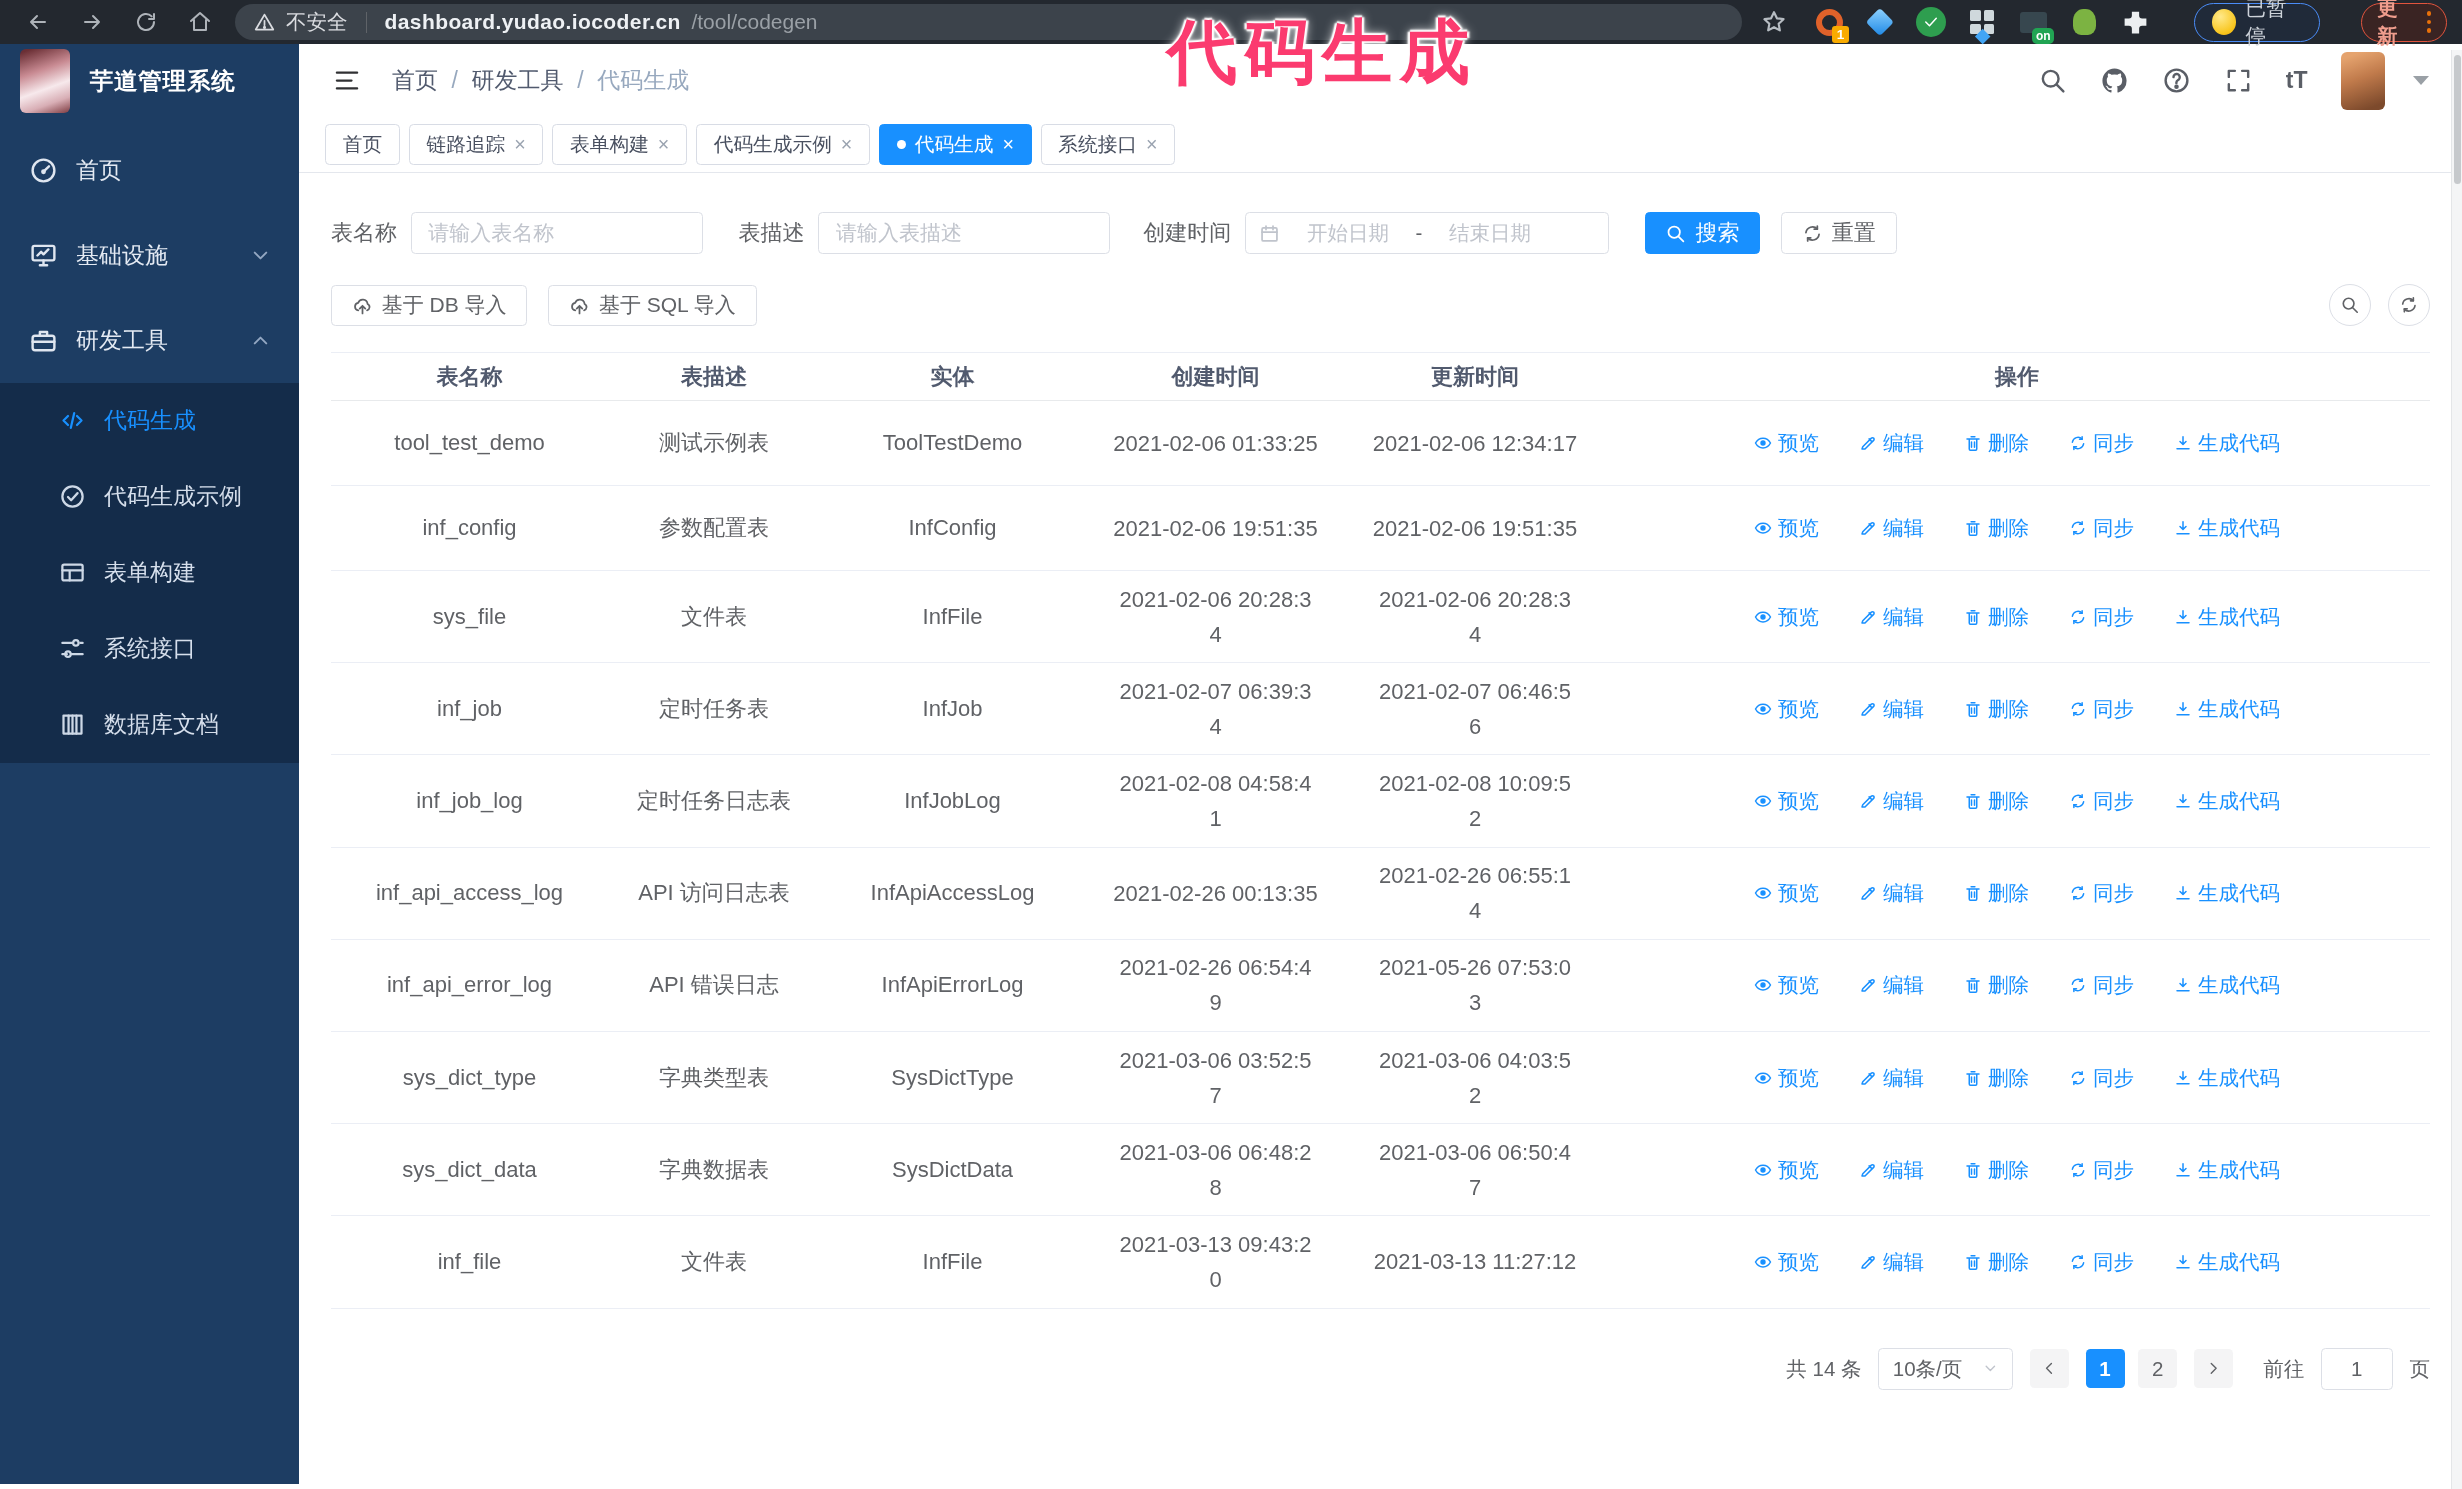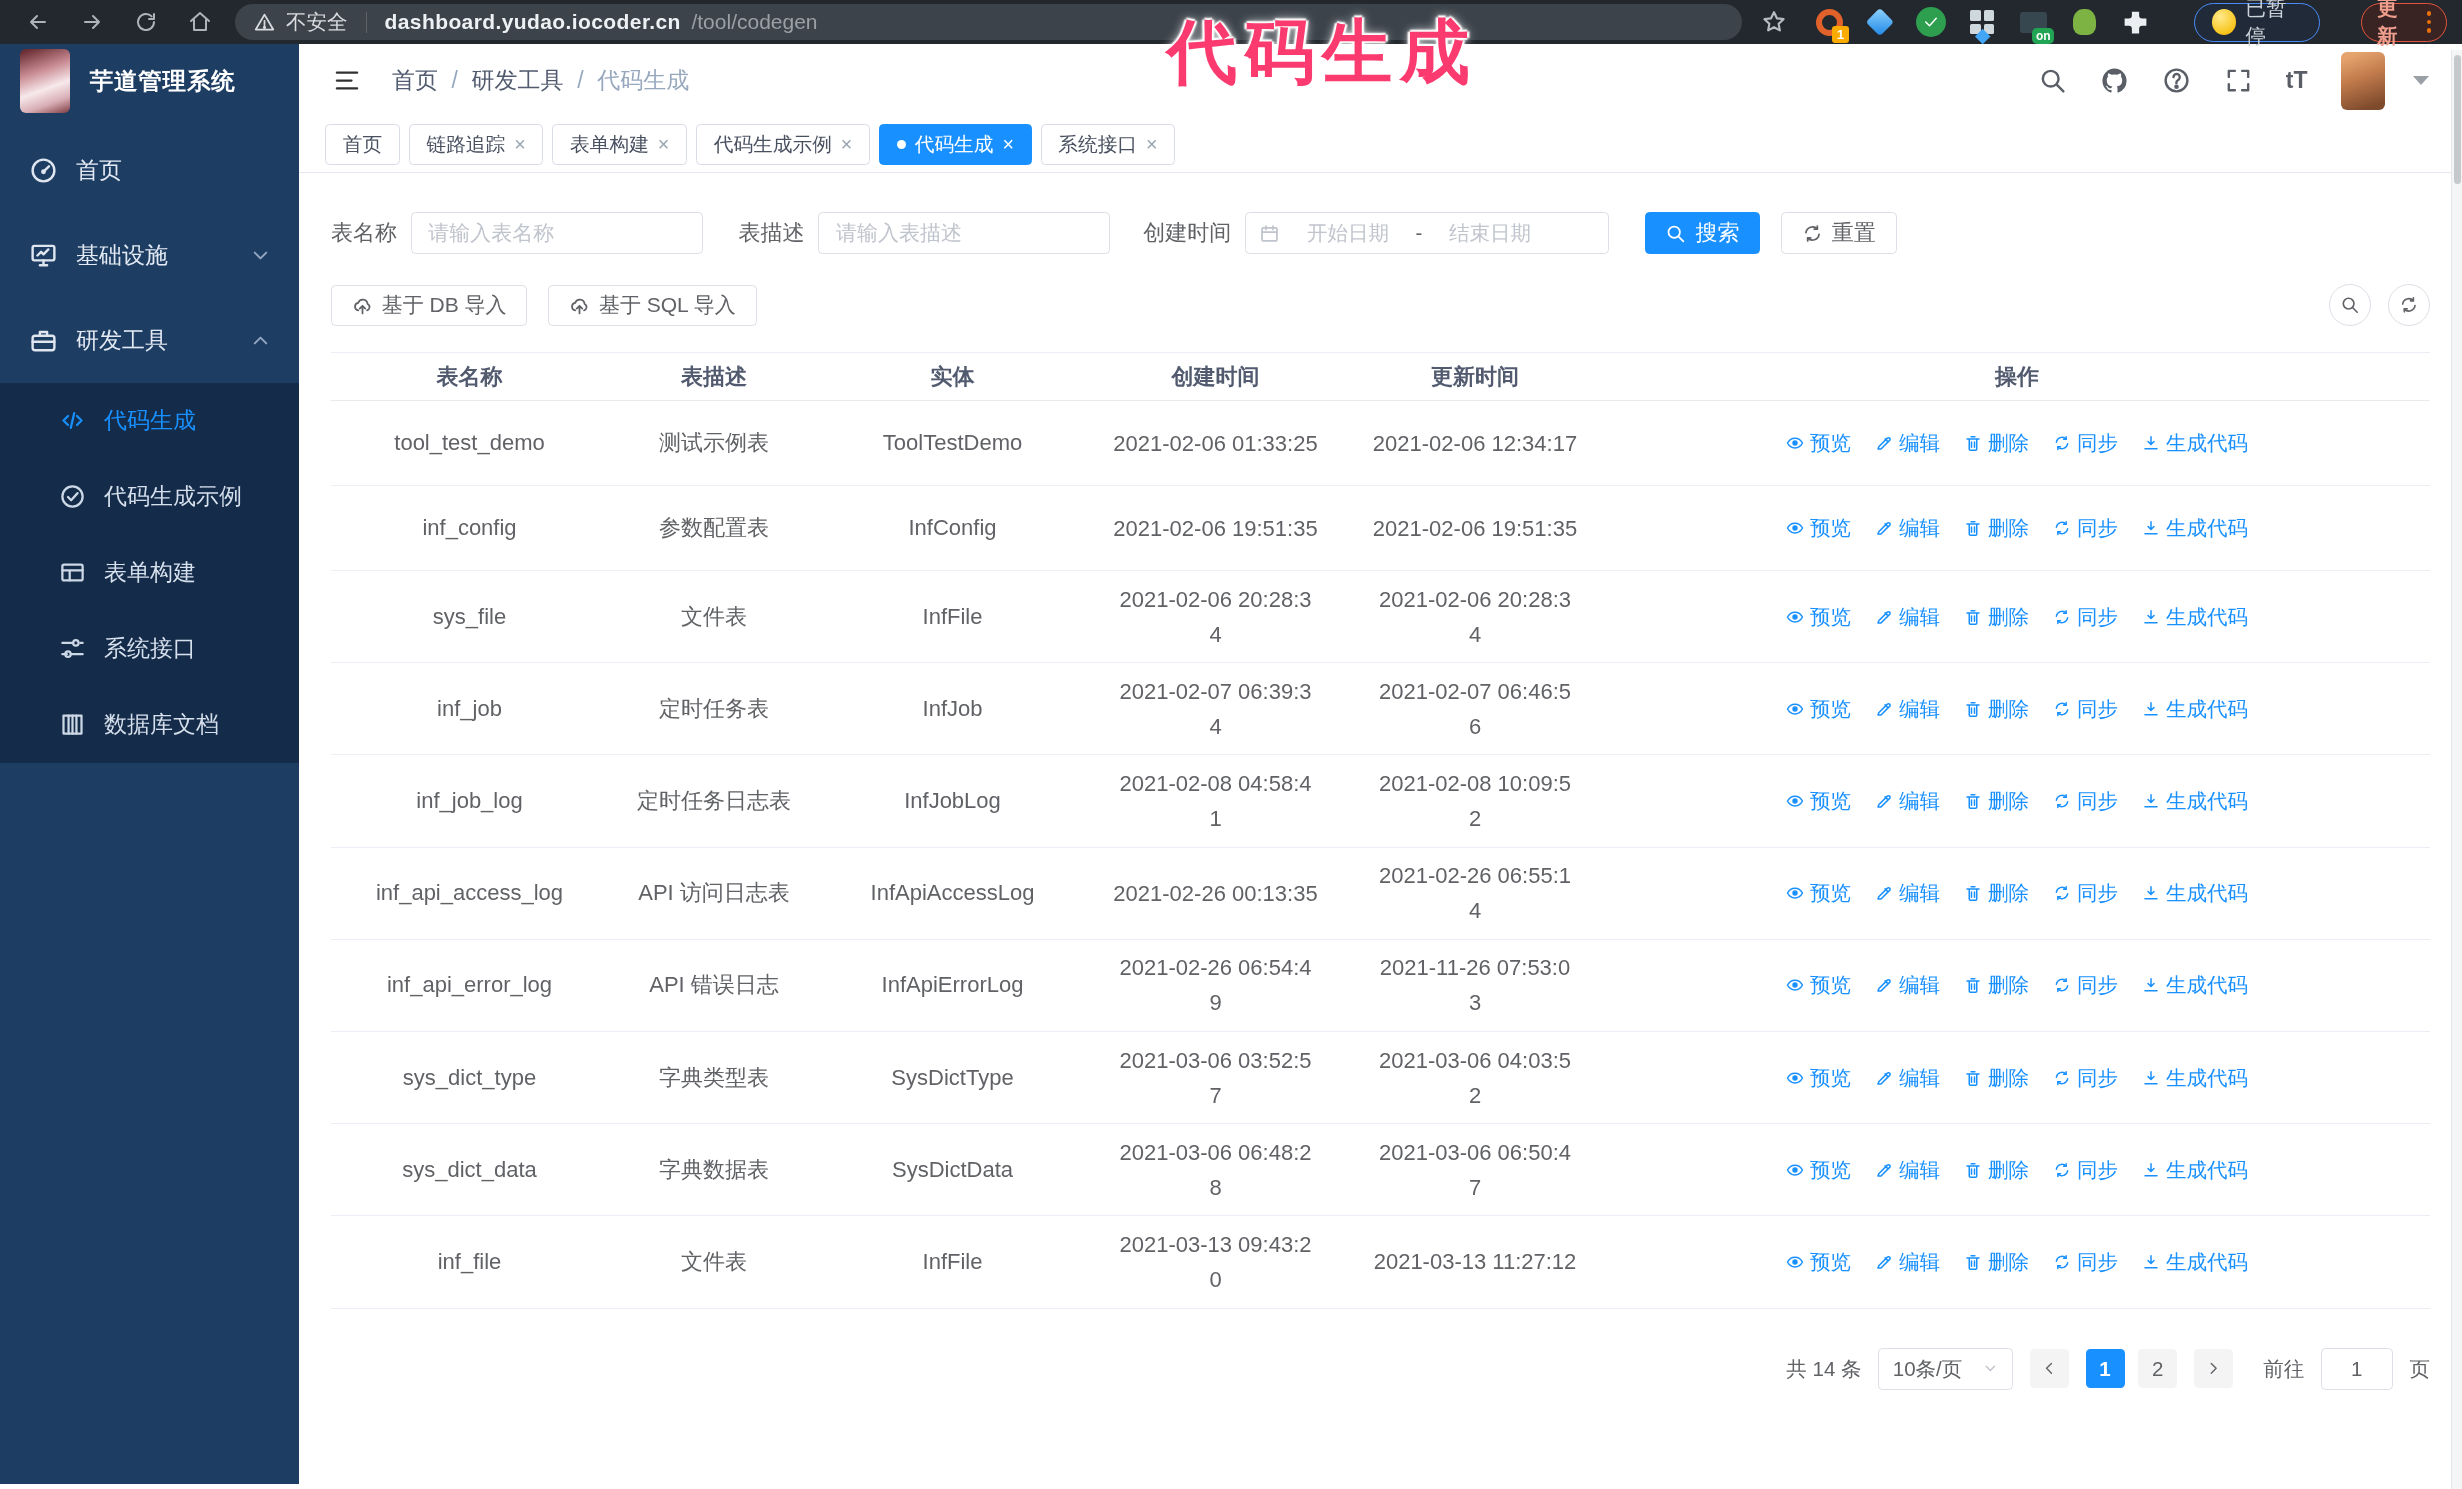--- a/index.html
+++ b/index.html
@@ -125,21 +125,21 @@
   .circle-btn .icon{width:19.7px;height:19.7px}
 
   .table{margin-top:26px;border-top:0.8px solid #ebeef5}
   .thead{display:flex;align-items:center;height:48px;border-bottom:0.8px solid #e8eaec;
          font-weight:bold;color:#515a6e;font-size:22px}
   .c{text-align:center;padding:0 7.6px}
   .c1{width:277px}.c2{width:212px}.c3{width:265px}.c4{width:261px}.c5{width:258px}.c6{flex:1}
   .trow{display:flex;align-items:center;min-height:85px;border-bottom:0.8px solid #ebeef5;
         font-size:22px;color:#606266;padding:10.6px 0}
   .dt{white-space:pre-line;line-height:35px}
-  .actions{display:flex;justify-content:center;align-items:center;gap:24px}
+  .actions{display:flex;justify-content:center;align-items:center;gap:40px}
   .action{display:inline-flex;align-items:center;gap:6px;color:var(--accent);font-size:20.5px;cursor:pointer;white-space:nowrap}
   .a-icon{width:18px;height:18px}
 
   .pagination{margin-top:39px;margin-bottom:18px;display:flex;justify-content:flex-end;align-items:center;
               gap:16.7px;font-size:20.5px;color:#606266}
   .psel{width:135px;height:42px;border:0.8px solid #dcdfe6;border-radius:4.5px;display:flex;align-items:center;
         justify-content:space-between;padding:0 13.6px;cursor:pointer;color:#606266}
   .psel .icon{width:16.7px;height:16.7px;color:#c0c4cc}
   .pbtn{width:39px;height:39px;border-radius:4.5px;background:#f4f4f5;display:flex;align-items:center;
         justify-content:center;color:#606266;cursor:pointer}
@@ -889,21 +889,21 @@
   </span>
 </div>
   </div>
 
   <div class="trow">
     <div class="c c1 cell-name">inf_api_error_log</div>
     <div class="c c2 cell-desc">API 错误日志</div>
     <div class="c c3 cell-entity">InfApiErrorLog</div>
     <div class="c c4 dt cell-created">2021-02-26 06:54:4
 9</div>
-    <div class="c c5 dt cell-updated">2021-11-26 07:53:0
+    <div class="c c5 dt cell-updated">2021-05-26 07:53:0
 3</div>
     <div class="c c6 actions">
   <span class="action">
     <span class="a-icon icon">
                     <svg viewBox="0 0 24 24" fill="none" stroke="currentColor" stroke-width="2" stroke-linecap="round" stroke-linejoin="round">
                       <path d="M2 12s3.5-6.5 10-6.5S22 12 22 12s-3.5 6.5-10 6.5S2 12 2 12z"></path>
                       <circle cx="12" cy="12" r="2.6" fill="currentColor"></circle>
                     </svg>
                   </span>
     <span class="a-label">预览</span>

